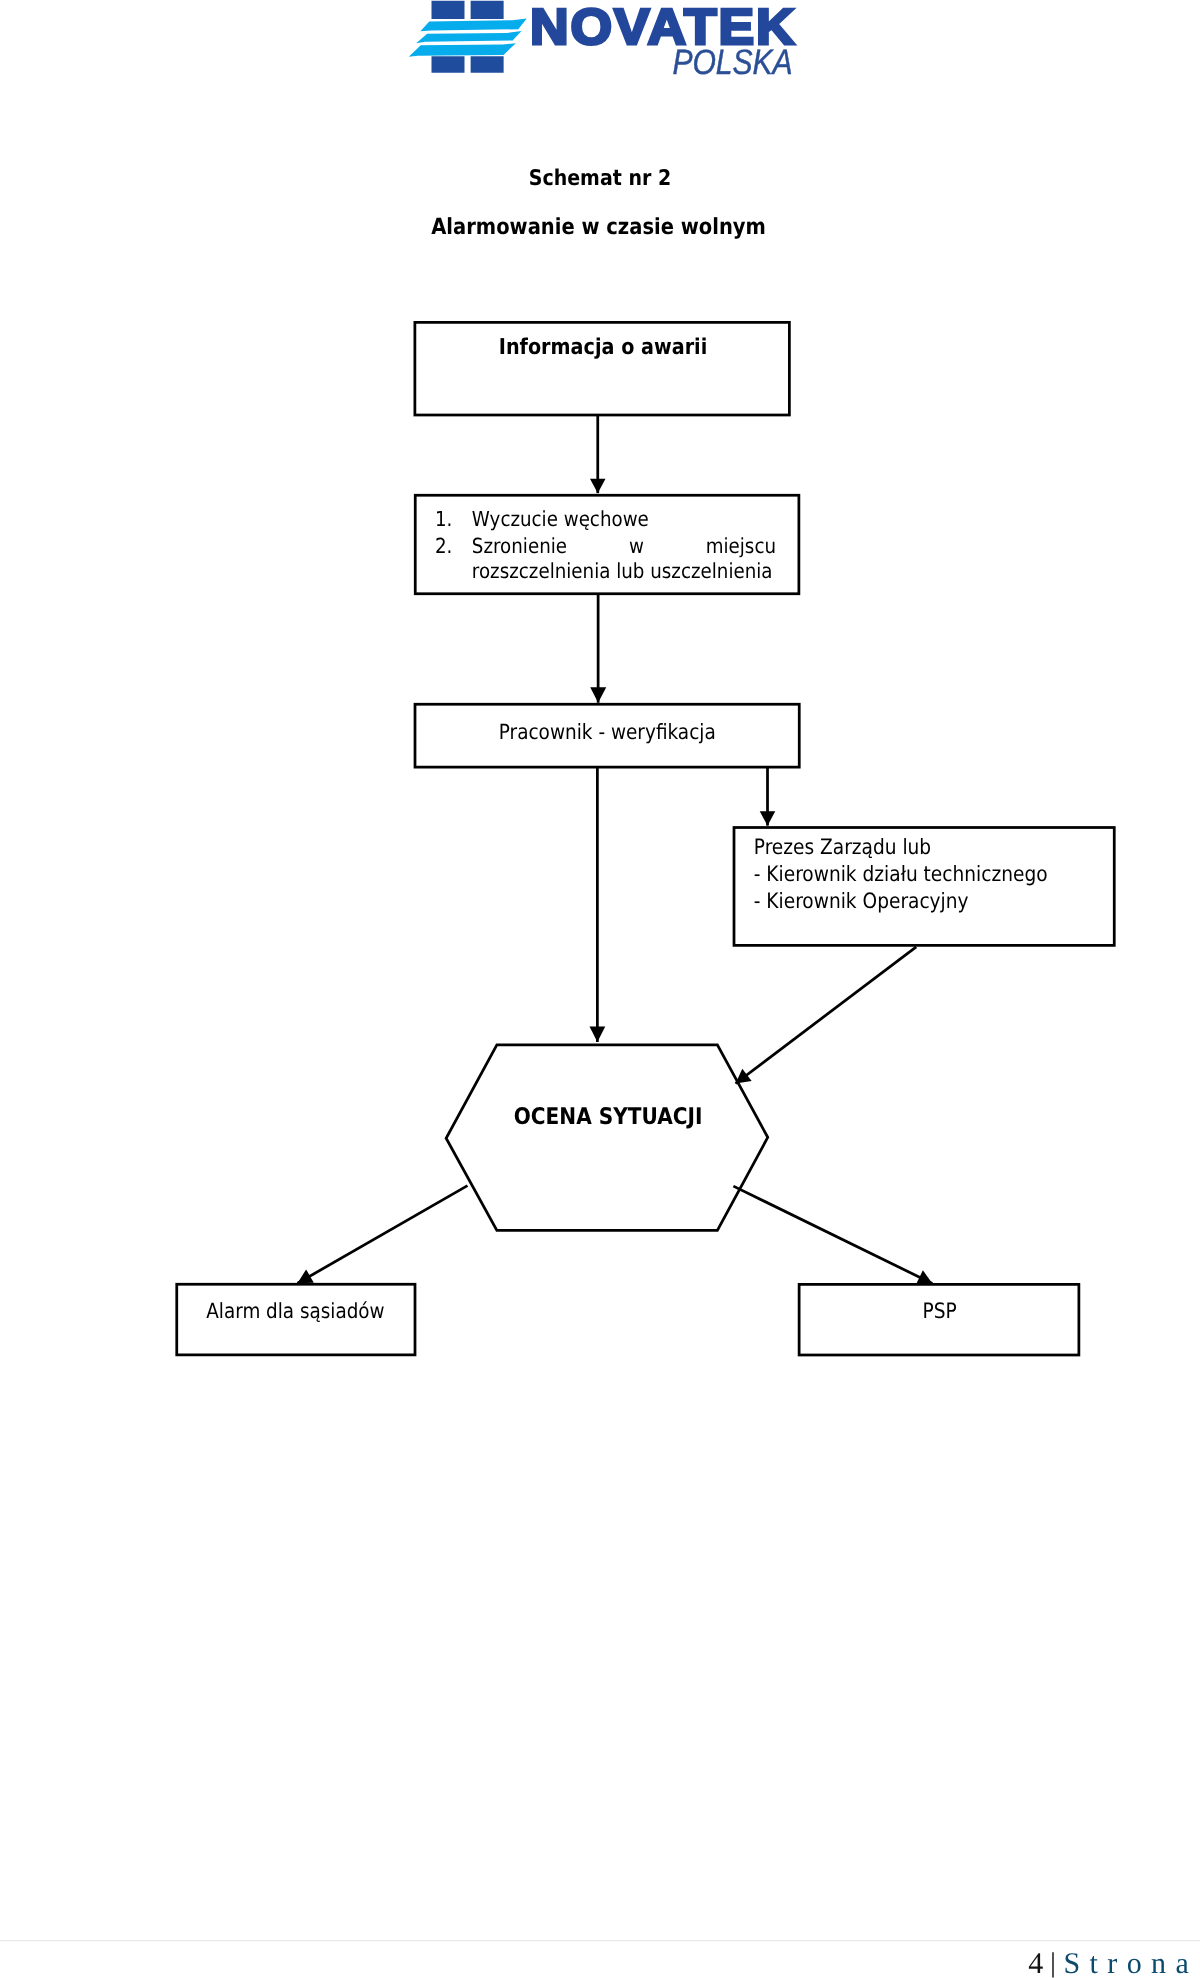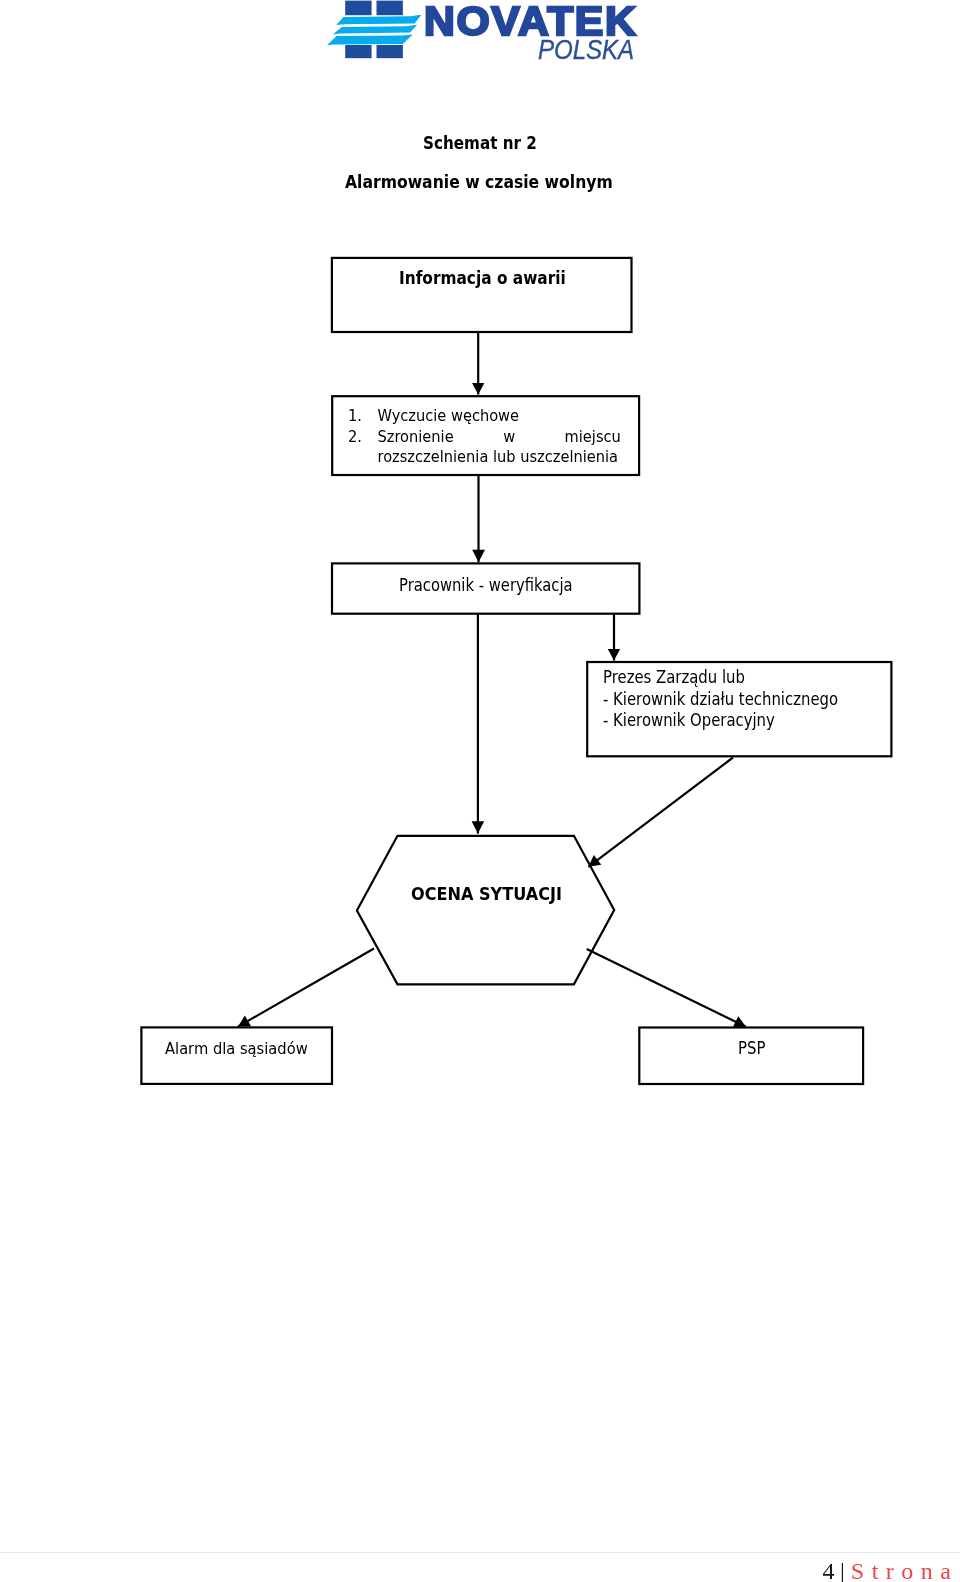--- a/index.html
+++ b/index.html
@@ -38,21 +38,21 @@
   #t-prezes{left:602.6px;top:667.4px;font-size:16.9px;line-height:21.3px;}
   #t-ocena{left:411.3px;top:884px;font-size:18.3px;line-height:20px;}
   #t-alarm{left:165.4px;top:1037.9px;font-size:16.71px;line-height:20px;}
   #t-psp{left:737.5px;top:1037.9px;font-size:16.92px;line-height:20px;}
 
   
   .footer-rule{position:absolute;left:0;top:1552px;width:960px;height:1.3px;background:#e9e9e9;}
   .footer{position:absolute;left:822.5px;top:1559.5px;white-space:pre;color:#000;line-height:22px;height:22px;}
   .footer .num{font-family:"Liberation Serif",serif;font-size:24px;color:#141414;}
   .footer .sep{font-family:"Liberation Serif",serif;font-size:24px;color:#141414;padding:0 6.0px 0 5.5px;}
-  .footer .lbl{font-family:"Liberation Serif",serif;font-size:24px;color:#ef4444;letter-spacing:0.75px;}
+  .footer .lbl{font-family:"Liberation Serif",serif;font-size:24px;color:#0c4a6e;letter-spacing:0.75px;}
 </style>
 </head>
 <body>
 
 <div class="page">
 
   <div class="logo">
     <svg width="960" height="66" viewBox="0 0 960 66" xmlns="http://www.w3.org/2000/svg">
       <g>
         <rect x="345.2" y="0.6" width="26.4" height="14.6" fill="#204c9e"></rect>

